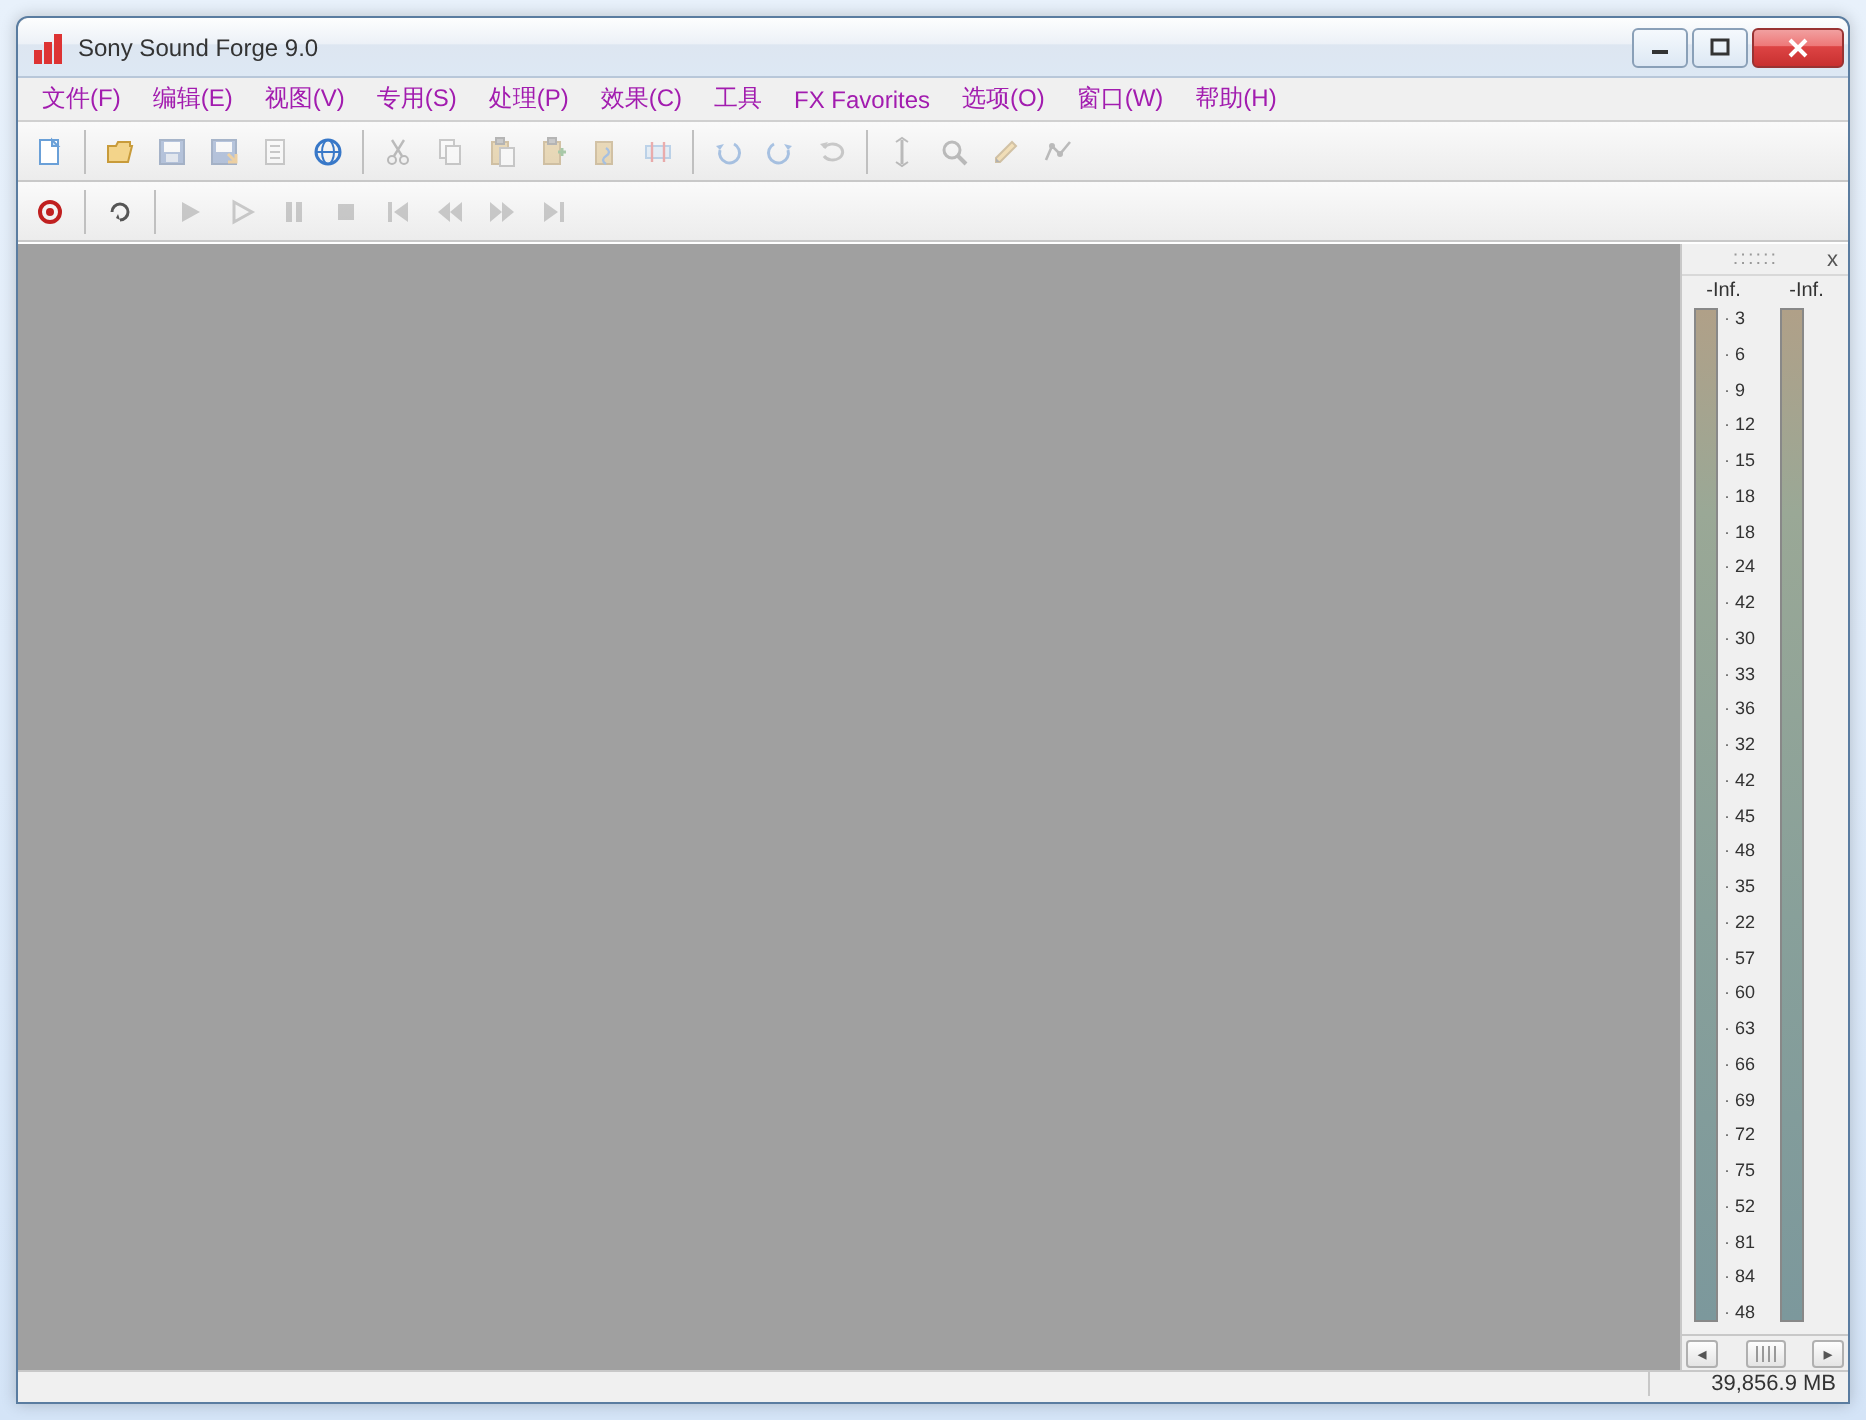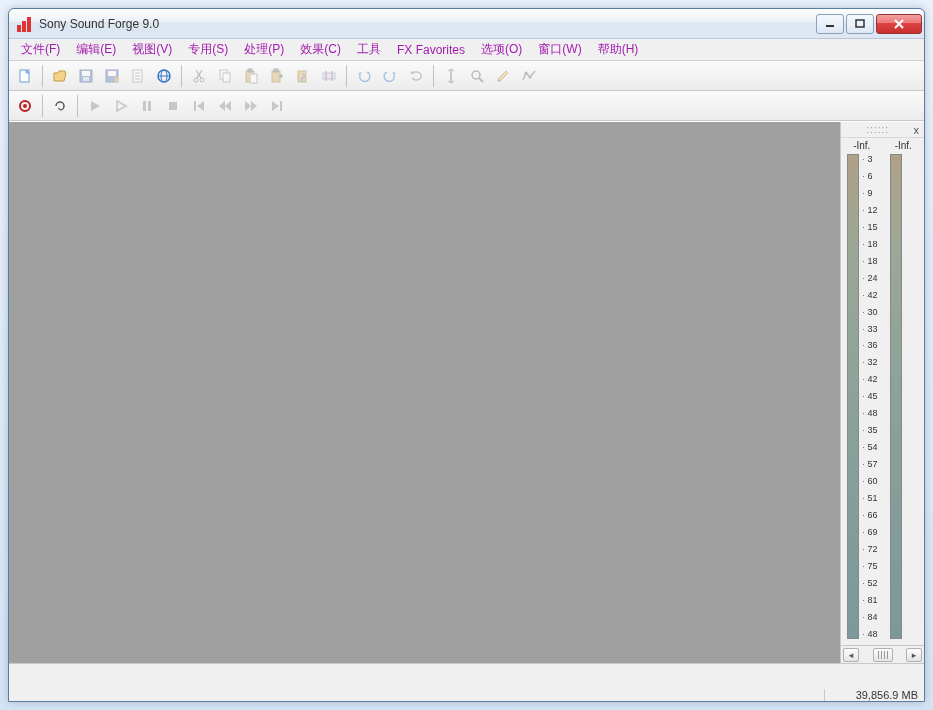--- a/index.html
+++ b/index.html
@@ -154,25 +154,25 @@
   height: 18px;
   border-top: 1px solid #c8c8c8;
   background: #efefef;
   display: flex; align-items: center; justify-content: space-between;
   padding: 0 2px;
 }
 .hs-btn { width: 16px; height: 14px; border: 1px solid #b0b0b0; background: linear-gradient(#fdfdfd,#e4e4e4); border-radius: 2px; display:flex; align-items:center; justify-content:center; font-size:9px; color:#555; cursor:pointer;}
 .hs-thumb { flex:0 0 20px; height: 14px; border: 1px solid #b0b0b0; background: linear-gradient(#fdfdfd,#e4e4e4); border-radius: 2px; margin: 0 2px; display:flex; align-items:center; justify-content:center;}
 .hs-thumb-lines { width:10px; height:8px; background: repeating-linear-gradient(to right,#999 0 1px, transparent 1px 3px);}
 .statusbar {
-  height: 38px;
+  height: 16px;
   background: #f0f0f0;
   border-top: 1px solid #c8c8c8;
   display: flex;
-  align-items: flex-end;
+  align-items: flex-start;
   font-size: 11px;
   color: #333;
 }
 .status-spacer { flex: 1; }
 .status-cell {
   border-left: 1px solid #c8c8c8;
   min-width: 78px;
   display: flex; align-items: center; justify-content: flex-end;
   padding: 0 6px;
 }
@@ -439,24 +439,24 @@
                 <div>24</div>
                 <div>42</div>
                 <div>30</div>
                 <div>33</div>
                 <div>36</div>
                 <div>32</div>
                 <div>42</div>
                 <div>45</div>
                 <div>48</div>
                 <div>35</div>
-                <div>54</div>
+                <div>22</div>
                 <div>57</div>
                 <div>60</div>
-                <div>51</div>
+                <div>63</div>
                 <div>66</div>
                 <div>69</div>
                 <div>72</div>
                 <div>75</div>
                 <div>52</div>
                 <div>81</div>
                 <div>84</div>
                 <div>48</div>
               </div>
           </div>

